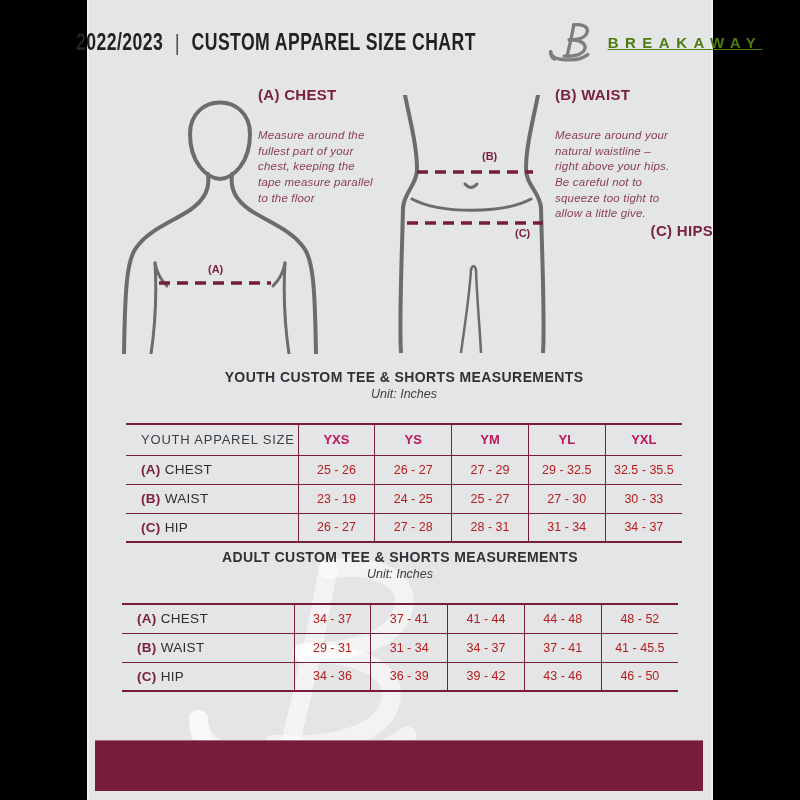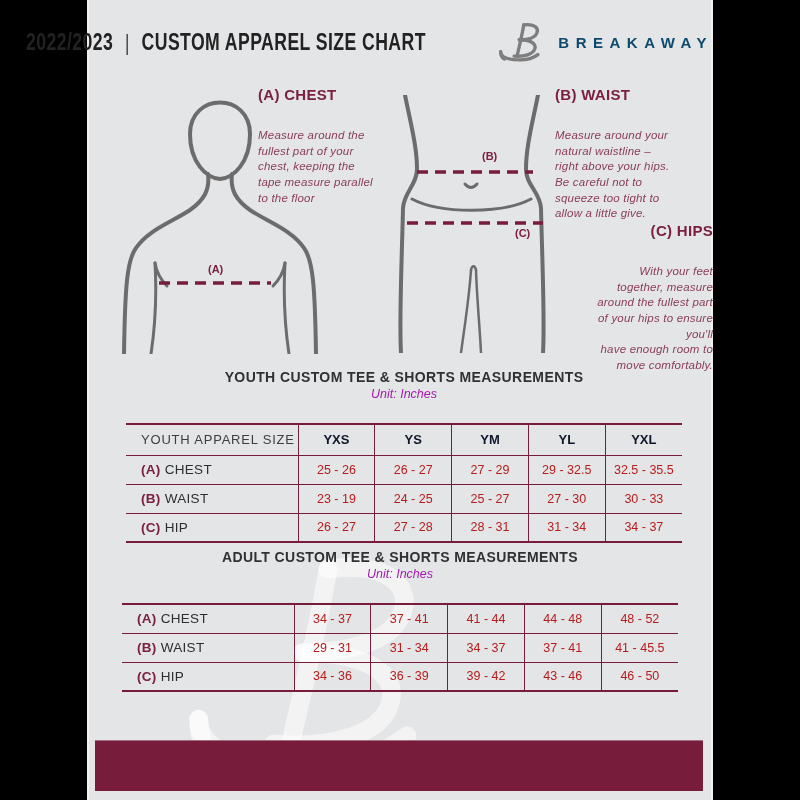--- a/index.html
+++ b/index.html
@@ -14,31 +14,31 @@
   html,body{width:800px;height:800px;}
   body{background:#000;font-family:"Liberation Sans",sans-serif;position:relative;overflow:hidden;}
   .page{
     position:absolute;left:87px;top:0;width:626px;height:800px;
     background:var(--bg);
     box-shadow:inset 2px 0 0 #f1f1f2, inset -2px 0 0 #f1f1f2;
   }
   
   .hdr{
     position:absolute;top:18px;left:0;width:100%;height:48px;
-    display:flex;align-items:center;justify-content:flex-end;gap:30px;z-index:1;
+    display:flex;align-items:center;justify-content:center;gap:30px;z-index:1;
   }
   .hdr-title{
     display:flex;align-items:center;white-space:nowrap;
     transform:scale(0.84,1.1);transform-origin:center;
     font-weight:bold;font-size:21px;color:#222;letter-spacing:.5px;
   }
   .hdr-sep{font-weight:400;color:#3a3a3a;margin:0 14px;font-size:20px;}
   .hdr-brandgrp{display:flex;align-items:center;gap:12px;}
   .logo-sm{width:52px;height:46px;color:#7e7e7e;}
-  .brand{font-weight:bold;font-size:15px;letter-spacing:6.5px;color:#0c4a6e;}
+  .brand{font-weight:bold;font-size:15px;letter-spacing:6.5px;color:#4d7c0f;text-decoration:underline;}
   
   .diagrams{position:absolute;left:0;top:0;width:100%;height:360px;z-index:1;}
   .fig{position:absolute;}
   .fig-upper{left:33px;top:82px;}
   .fig-lower{left:303px;top:95px;}
   .diag-label{
     position:absolute;font-size:11px;font-weight:bold;color:var(--maroon-head);z-index:2;
   }
   .instr{position:absolute;z-index:2;}
   .instr-a{left:171px;top:86px;width:148px;}
@@ -47,37 +47,37 @@
   .instr-label{font-size:15px;font-weight:bold;color:var(--maroon-head);letter-spacing:.3px;}
   .instr-text{
     margin-top:25px;font-size:11.5px;font-style:italic;color:var(--maroon-soft);
     line-height:1.36;white-space:pre-line;letter-spacing:.2px;
   }
   
   .section{position:absolute;left:0;width:100%;text-align:center;z-index:1;}
   .sec-youth{top:368px;padding-left:8px;}
   .sec-adult{top:548px;}
   .sec-title{font-size:14px;font-weight:bold;color:var(--ink);letter-spacing:.4px;line-height:18px;}
-  .sec-unit{font-size:12.5px;font-style:italic;color:#a21caf;line-height:17px;}
+  .sec-unit{font-size:12.5px;font-style:italic;color:#404040;line-height:17px;}
   table.size-table{
     width:556px;margin:20px auto 0 auto;border-collapse:collapse;table-layout:fixed;
     border-top:2px solid var(--maroon);border-bottom:2px solid var(--maroon);
   }
   .size-table col.c-lbl{width:172px;}
   .size-table th,.size-table td{
     font-weight:normal;text-align:center;color:#b91c1c;font-size:12.5px;
     height:29px;vertical-align:middle;
   }
   .size-table tr.head th{height:31px;}
   .size-table tr:not(:first-child) th,
   .size-table tr:not(:first-child) td{border-top:1.5px solid var(--maroon);}
   .size-table th:not(.lbl),.size-table td:not(.lbl){border-left:1.5px solid var(--maroon);}
   .size-table .lbl{text-align:left;padding-left:15px;}
   .size-table tr.head .lbl{font-size:13px;letter-spacing:.8px;color:#3c4043;}
-  .size-table tr.head th:not(.lbl){font-weight:bold;font-size:13px;color:#0f172a;}
+  .size-table tr.head th:not(.lbl){font-weight:bold;font-size:13px;color:#be185d;}
   .size-table td.lbl{font-size:13.5px;color:#2c2e30;letter-spacing:.3px;}
   .pfx{font-weight:bold;color:var(--maroon-head);}
   
   .watermark{position:absolute;left:70px;top:540px;width:300px;height:250px;
     color:rgba(255,255,255,.55);z-index:0;}
   .footer-bar{
     position:absolute;left:8px;top:740px;width:608px;height:51px;
     background:var(--maroon);border-top:1.5px solid rgba(255,255,255,.35);z-index:3;
   }
   svg{display:block;}
@@ -165,27 +165,20 @@
       <div class="instr-label">(B) WAIST</div>
       <div class="instr-text">Measure around your
 natural waistline –
 right above your hips.
 Be careful not to
 squeeze too tight to
 allow a little give.</div>
     </div>
     <div class="instr instr-c">
       <div class="instr-label">(C) HIPS</div>
-      <div class="instr-text">With your feet
-together, measure
-around the fullest part
-of your hips to ensure
-you'll
-have enough room to
-move comfortably.</div>
     </div>
   </div>
 
   <div class="section sec-youth">
     <div class="sec-title">YOUTH CUSTOM TEE &amp; SHORTS MEASUREMENTS</div>
     <div class="sec-unit">Unit: Inches</div>
     <table class="size-table">
       <colgroup>
           <col class="c-lbl">
           <col>

